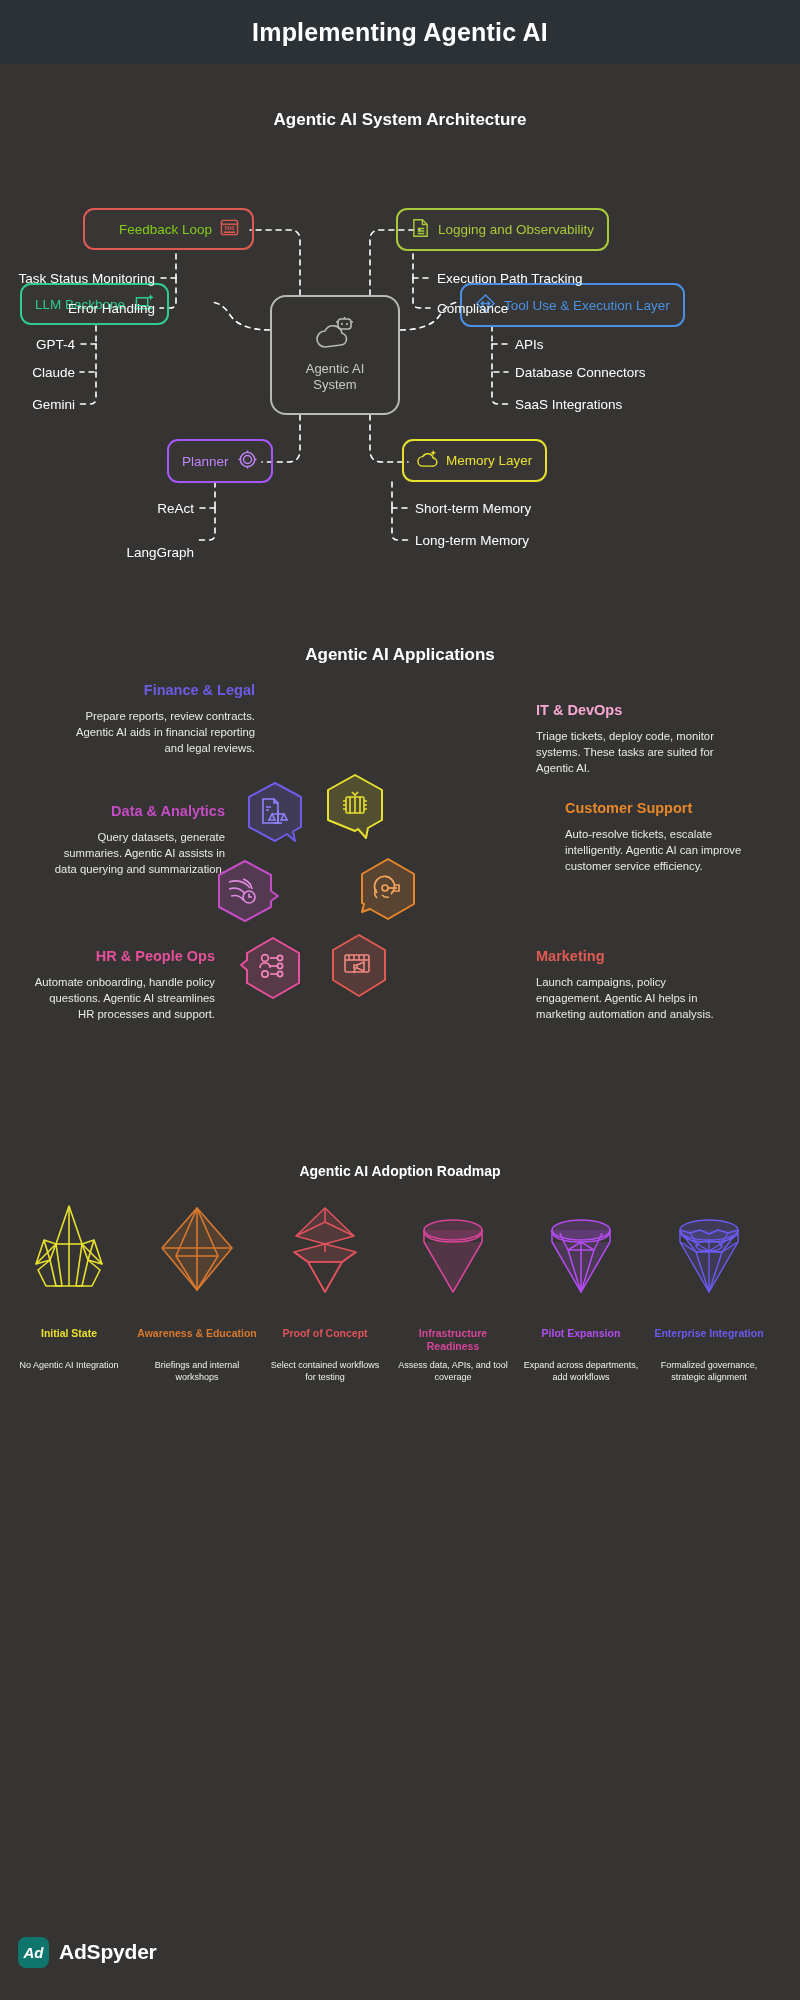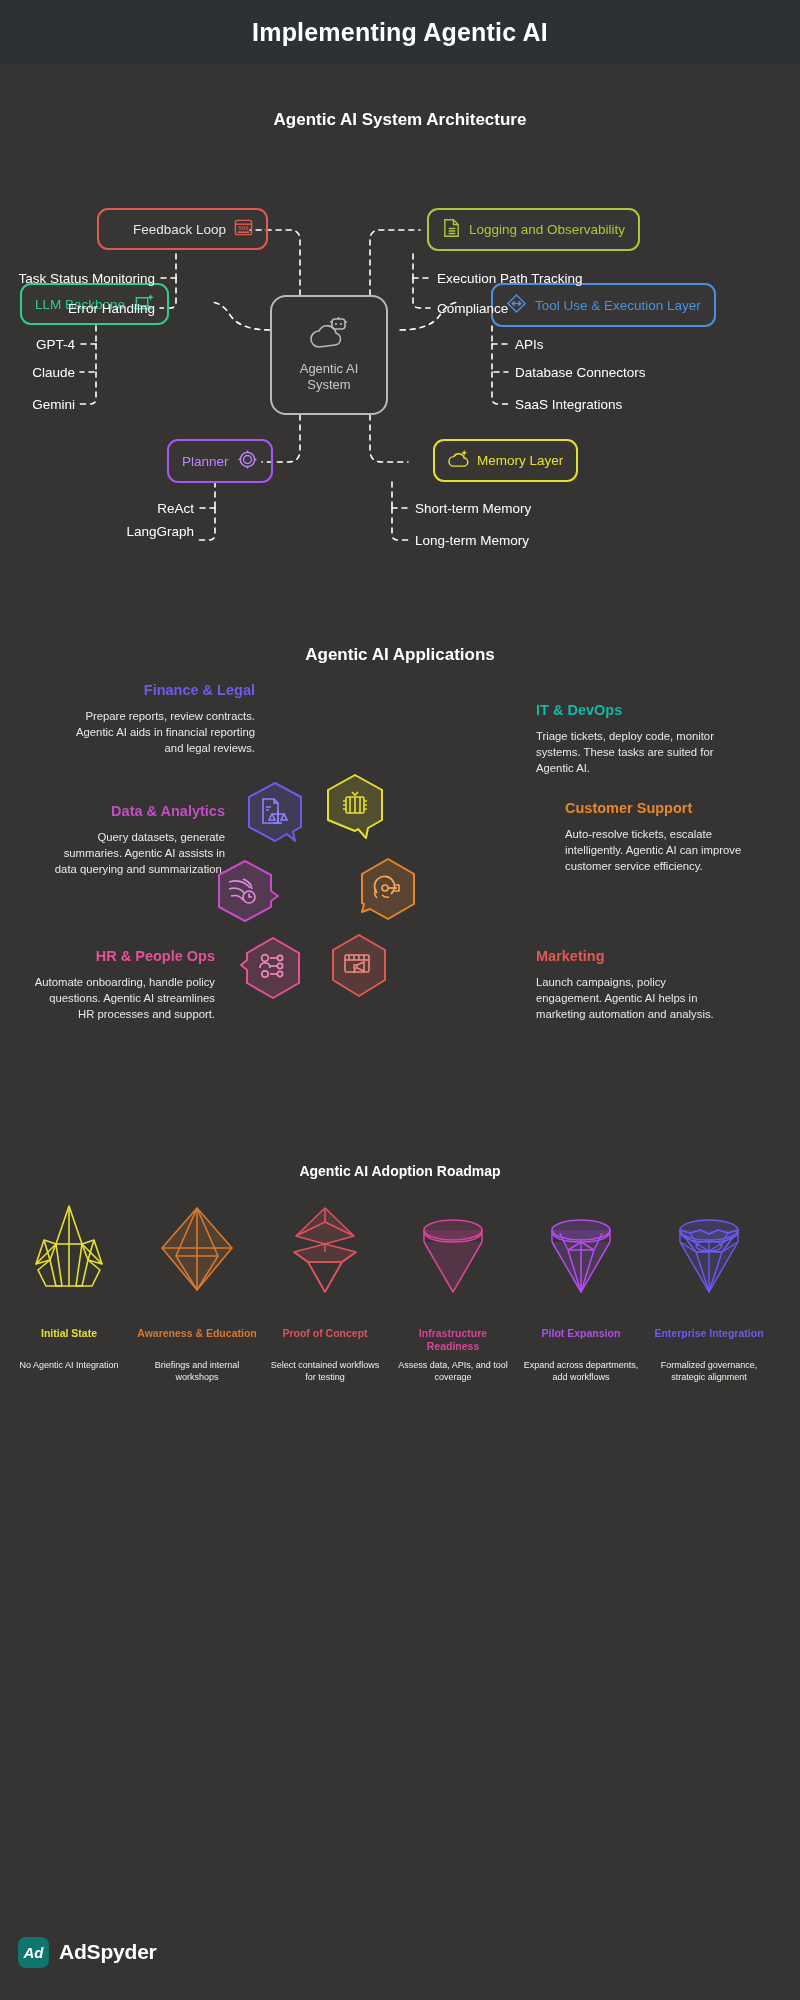--- a/index.html
+++ b/index.html
@@ -57,26 +57,26 @@
     gap: 8px;
     padding: 8px 13px;
     border: 2px solid;
     border-radius: 11px;
     font-size: 13.5px;
     font-weight: 500;
     white-space: nowrap;
     background: rgba(255,255,255,0.012);
   }
   .node .ic { flex: 0 0 auto; display: block; }
-  .node.rev { flex-direction: row-reverse; margin-left: 31px; }
+  .node.rev { flex-direction: row-reverse; }
 
   .center-node {
     position: absolute;
     left: 270px; top: 165px;
-    width: 118px; height: 120px;
+    width: 130px; height: 120px;
     border: 2px solid #b9b9b7;
     border-radius: 16px;
     display: flex;
     flex-direction: column;
     align-items: center;
     justify-content: center;
     gap: 6px;
     color: #c9c9c7;
     font-size: 13px;
     text-align: center;
@@ -227,21 +227,21 @@
           <path d="M23 5 H21 M36 5 H38"></path>
           <path d="M10 30 a8 8 0 0 1 0-16 a9 9 0 0 1 17 2.2 a6 6 0 0 1-1.2 11.8 Z"></path>
         </svg>
       </span>
       <div>
         <span>Agentic AI</span><br>
         <span>System</span>
       </div>
     </div>
 
-    <div class="node" style="left:97px; top:78px; border-color:#e05a52; color:#e5e5e5;padding-left:34px;">
+    <div class="node" style="left:83px; top:78px; border-color:#e05a52; color:#84cc16;padding-left:34px;">
       <span>Feedback Loop</span>
       <span class="ic">
         <svg width="19" height="19" viewBox="0 0 20 20" fill="none" stroke="#e05a52" stroke-width="1.5">
           <rect x="1.5" y="2.5" width="17" height="15" rx="2"></rect>
           <path d="M1.5 6.5 H18.5"></path>
           <text x="10" y="13" font-size="6.2" fill="#e05a52" stroke="none" text-anchor="middle" font-family="Liberation Sans, sans-serif" font-weight="bold">500</text>
           <path d="M4 15 H16" stroke-width="1.8"></path>
         </svg>
       </span>
     </div>
@@ -311,37 +311,37 @@
 
     <div class="leaf r" style="left:0px; top:207px; width:75px;">GPT-4</div>
     <div class="leaf r" style="left:0px; top:235px; width:75px;">Claude</div>
     <div class="leaf r" style="left:0px; top:267px; width:75px;">Gemini</div>
 
     <div class="leaf" style="left:515px; top:207px;">APIs</div>
     <div class="leaf" style="left:515px; top:235px;">Database Connectors</div>
     <div class="leaf" style="left:515px; top:267px;">SaaS Integrations</div>
 
     <div class="leaf r" style="left:0px; top:371px; width:194px;">ReAct</div>
-    <div class="leaf r" style="left:0px; top:394px; width:194px;">LangGraph</div>
+    <div class="leaf r" style="left:0px; top:415px; width:194px;">LangGraph</div>
 
     <div class="leaf" style="left:415px; top:371px;">Short-term Memory</div>
     <div class="leaf" style="left:415px; top:403px;">Long-term Memory</div>
   </div>
 
   <div class="section-title" id="apps-title">Agentic AI Applications</div>
 
   <div class="apps">
 
     <div class="app-block left" style="left:70px; top:22px;">
       <div class="app-h" style="color:#6c5ce7;">Finance &amp; Legal</div>
       <div class="app-p">Prepare reports, review contracts. Agentic AI aids in financial reporting and legal reviews.</div>
     </div>
 
     <div class="app-block right" style="left:536px; top:42px;">
-      <div class="app-h" style="color:#14b8a6;">IT &amp; DevOps</div>
+      <div class="app-h" style="color:#f9a8d4;">IT &amp; DevOps</div>
       <div class="app-p">Triage tickets, deploy code, monitor systems. These tasks are suited for Agentic AI.</div>
     </div>
 
     <div class="app-block left" style="left:40px; top:143px;">
       <div class="app-h" style="color:#c44cc4;">Data &amp; Analytics</div>
       <div class="app-p">Query datasets, generate summaries. Agentic AI assists in data querying and summarization.</div>
     </div>
 
     <div class="app-block right" style="left:565px; top:140px;">
       <div class="app-h" style="color:#e8872a;">Customer Support</div>

